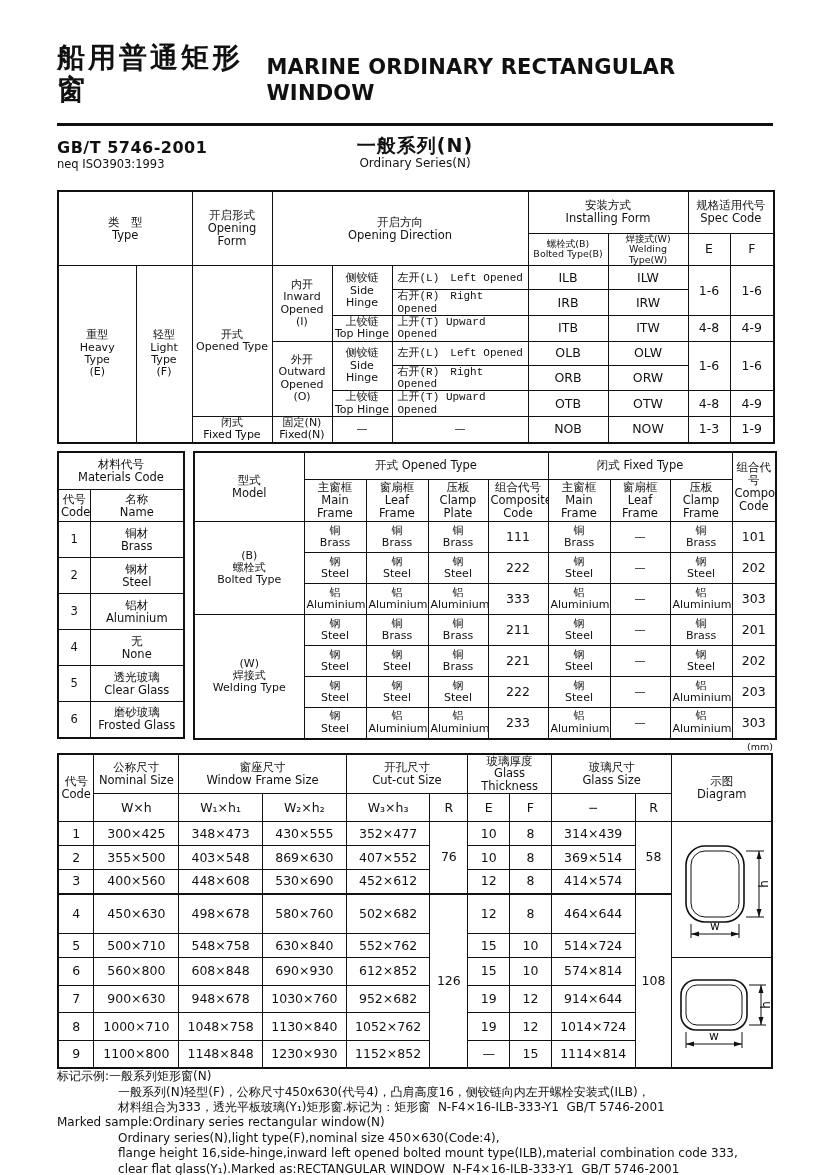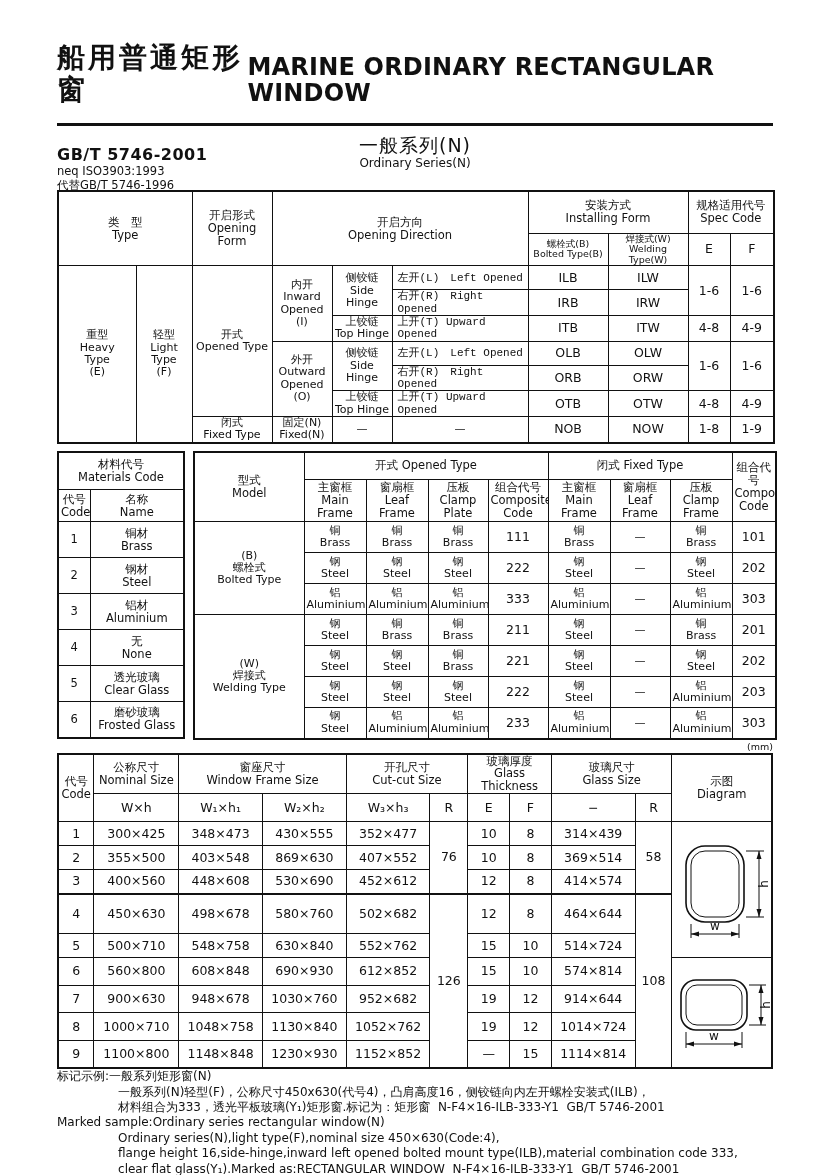--- a/index.html
+++ b/index.html
@@ -7,26 +7,26 @@
   .page {
     width:830px; height:1175px; background:#ffffff; color:#111;
     position:relative; margin:0 auto; overflow:hidden;
     font-family:"DejaVu Sans","Liberation Sans",sans-serif;
     padding:42px 57px 0 57px;
   }
   
   .titlebar { display:flex; justify-content:space-between; align-items:flex-end;
     border-bottom:3px solid #111; padding-bottom:17px; }
   .title-cn { font-size:28px; font-weight:bold; letter-spacing:3px; line-height:32px; }
-  .title-en { font-size:24px; font-weight:bold; letter-spacing:0.2px; line-height:26px; }
-  .meta { position:relative; height:56px; padding-top:20px; }
+  .title-en { font-size:21px; font-weight:bold; letter-spacing:0.2px; line-height:26px; }
+  .meta { position:relative; height:56px; padding-top:13px; }
   .std-no { font-size:16px; font-weight:600; line-height:18px; letter-spacing:0.5px; }
   .std-sub { font-size:11.5px; font-weight:500; line-height:14px; }
   .series { position:absolute; left:50%; top:8px; transform:translateX(-50%); text-align:center; }
-  .series-cn { font-size:19px; font-weight:400; line-height:22px; letter-spacing:1px; }
+  .series-cn { font-size:19px; font-weight:700; line-height:22px; letter-spacing:1px; }
   .series-en { font-size:12px; font-weight:500; line-height:14px; }
   
   table { border-collapse:collapse; table-layout:fixed; border:2px solid #111; }
   td { border:1px solid #111; text-align:center; vertical-align:middle;
        padding:0 2px; white-space:pre-line; overflow:hidden;
        font-size:11px; line-height:1.12; color:#111; }
   thead td { font-size:11.5px; font-weight:500; }
   td.lg { font-size:12.5px; }
   td.sm { font-size:9.5px; }
   td.tl { text-align:left; padding-left:5px;font-family:Liberation Mono, monospace; }
@@ -52,21 +52,20 @@
 <div class="page">
 
   <div class="titlebar">
     <div class="title-cn">船用普通矩形窗</div>
     <div class="title-en">MARINE ORDINARY RECTANGULAR WINDOW</div>
   </div>
 
   <div class="meta">
     <div class="std-no">GB/T 5746-2001</div>
     <div class="std-sub">neq ISO3903:1993</div>
-    <div class="std-sub">代替GB/T 5746-1996</div>
     <div class="series">
       <div class="series-cn">一般系列(N)</div>
       <div class="series-en">Ordinary Series(N)</div>
     </div>
   </div>
 
   <table id="t1">
       <colgroup>
         <col style="width: 78px;">
         <col style="width: 56px;">
@@ -168,21 +167,21 @@
         </tr>
         <tr style="height: 24px;">
           <td>闭式
 Fixed Type</td>
           <td>固定(N)
 Fixed(N)</td>
           <td>—</td>
           <td>—</td>
           <td class="lg">NOB</td>
           <td class="lg">NOW</td>
-          <td class="lg">1-8</td>
+          <td class="lg">1-3</td>
           <td class="lg">1-9</td>
         </tr>
       </tbody>
     </table>
 
   <div class="mid">
     <table id="t2a">
         <colgroup>
           <col style="width: 32px;">
           <col style="width: 94px;">

